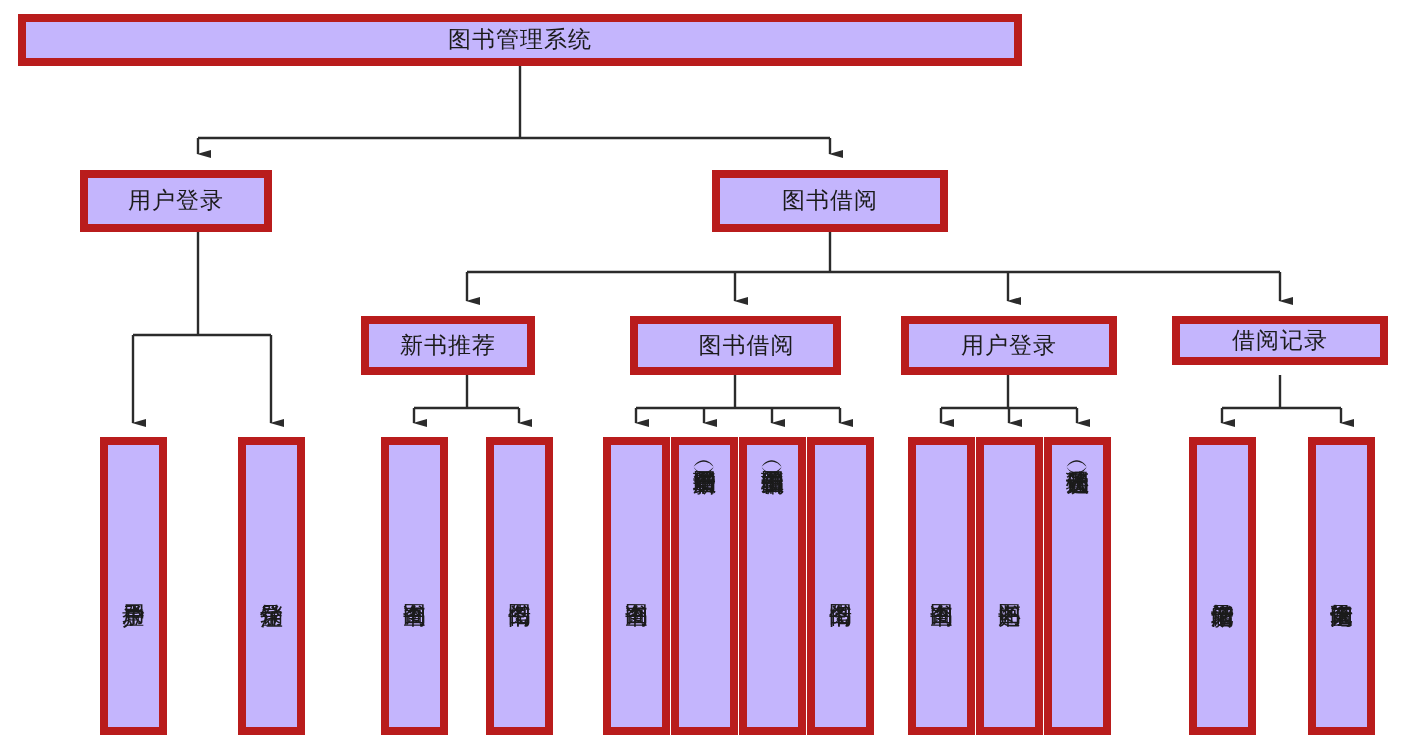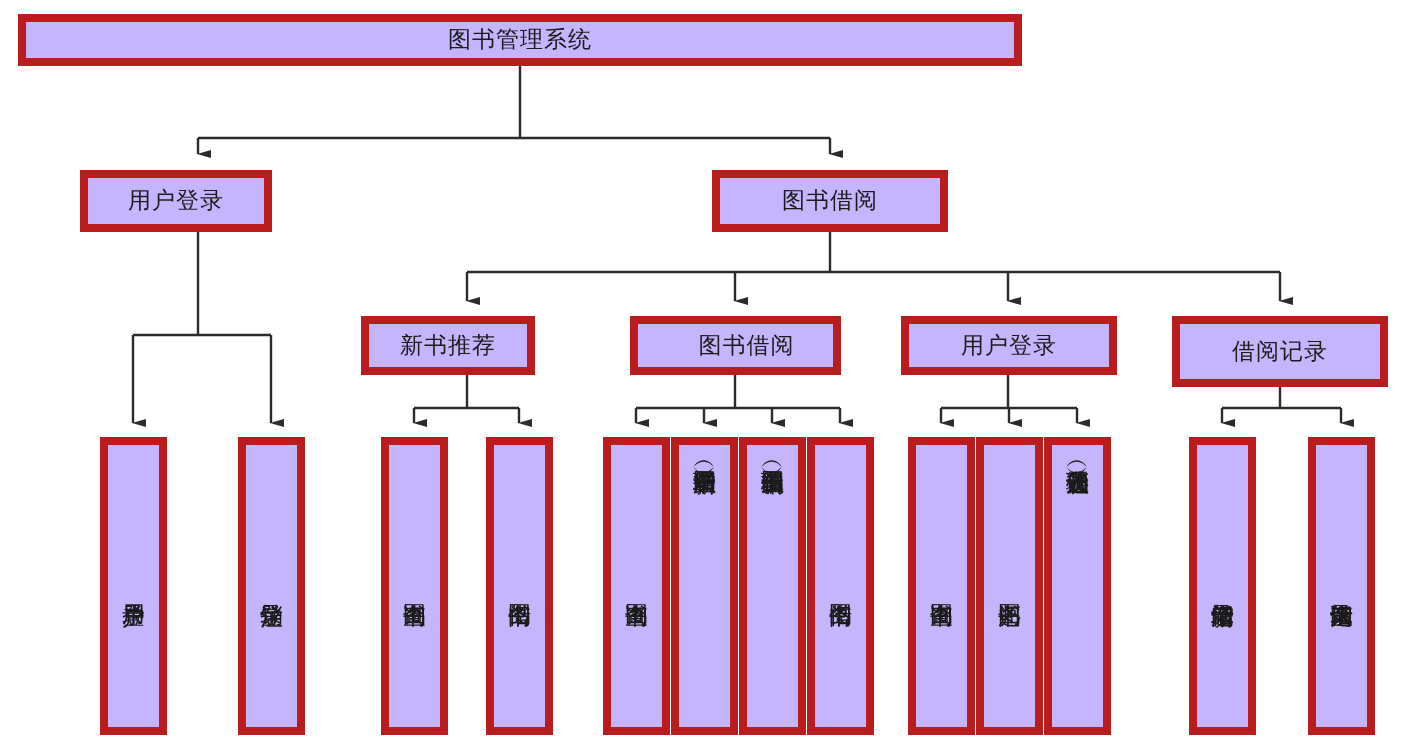--- a/index.html
+++ b/index.html
@@ -138,21 +138,21 @@
 
   <div class="node horiz" style="left:361px; top:316px; width:174px; height:59px;">
     <span>新书推荐</span>
   </div>
   <div class="node horiz" style="left:630px; top:316px; width:211px; height:59px;padding-left:22px;">
     <span>图书借阅</span>
   </div>
   <div class="node horiz" style="left:901px; top:316px; width:216px; height:59px;">
     <span>用户登录</span>
   </div>
-  <div class="node horiz" style="left:1172px; top:316px; width:216px; height:71px;">
+  <div class="node horiz" style="left:1172px; top:316px; width:216px; height:49px;">
     <span>借阅记录</span>
   </div>
 
   <div class="node vert centered" style="left:100px; top:437px; width:67px; height:298px;">
     <span class="vlabel">用户登录</span>
   </div>
   <div class="node vert centered" style="left:238px; top:437px; width:67px; height:298px;">
     <span class="vlabel">注销登录</span>
   </div>
 

